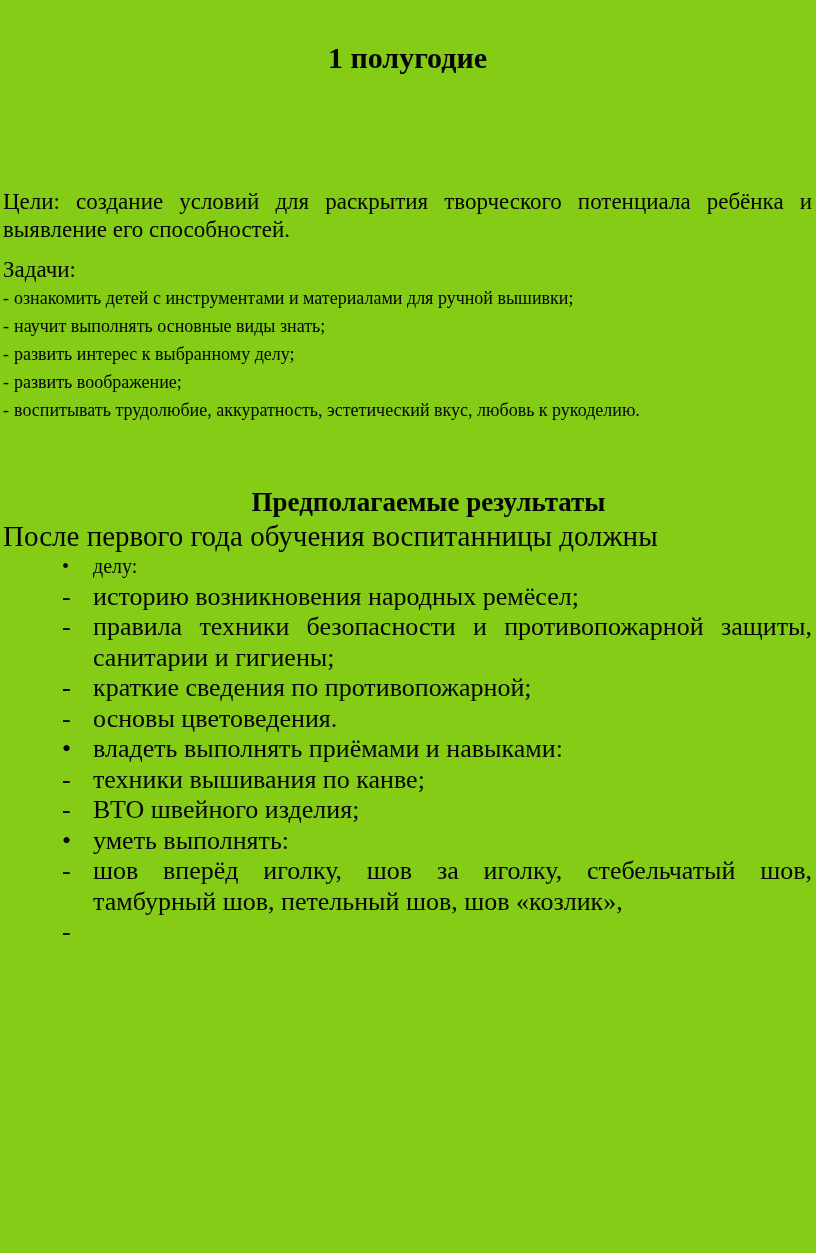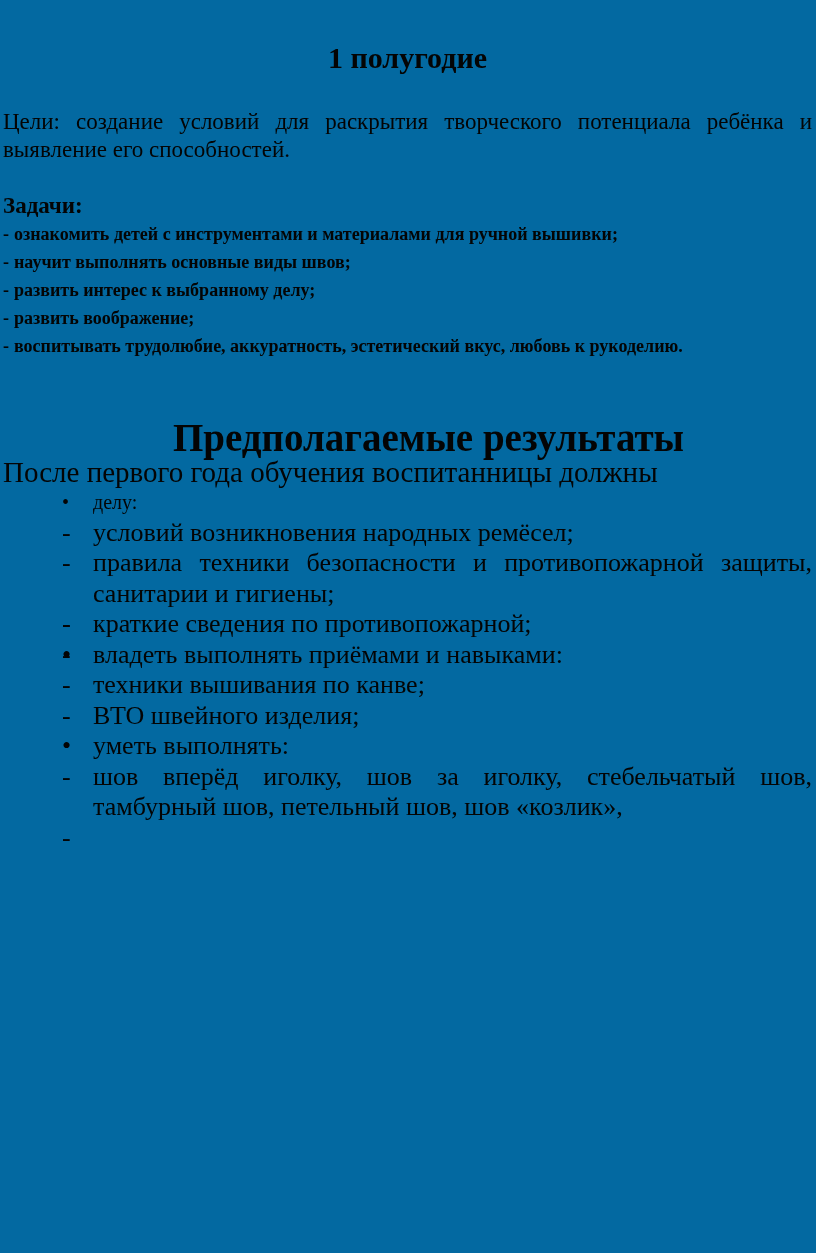--- a/index.html
+++ b/index.html
@@ -1,58 +1,58 @@
 <!DOCTYPE html>
 <html lang="ru"><head>
 <meta charset="utf-8">
 <style>
   html, body { margin: 0; padding: 0; background: #ffffff; }
   .page {
     position: relative;
     width: 816px;
     height: 1253px;
     margin: 0 auto;
-    background: #0369a1;
+    background: #84cc16;
     color: #040404;
     font-family: "Liberation Serif", "DejaVu Serif", serif;
     box-sizing: border-box;
     padding: 0 4px 0 3px;
     overflow: hidden;
   }
   .title {
     margin: 40px 0 0 0;
     font-size: 30px;
     line-height: 36px;
     font-weight: bold;
     text-align: center;
   }
   .goals {
-    margin: 32px 0 0 0;
+    margin: 112px 0 0 0;
     font-size: 23px;
     line-height: 28px;
     text-align: justify;
     font-family: Liberation Serif, serif;
   }
-  .tasks { margin-top: 28px; font-weight: bold; }
+  .tasks { margin-top: 12px; }
   .task-label {
     margin: 0;
     font-size: 23px;
     line-height: 28px;
   }
   .task {
     margin: 0;
     font-size: 18px;
     line-height: 28px;
     text-align: justify;
   }
   .task .dash { display: inline-block; margin-right: 5px; }
   .results-heading {
     margin: 59px 0 0 0;
     padding-left: 42px;
-    font-size: 39px;
+    font-size: 27px;
     line-height: 38px;
     font-weight: bold;
     text-align: center;
   }
   .intro {
     margin: 0;
     font-size: 29px;
     line-height: 30px;
     text-align: justify;
   }
@@ -76,36 +76,36 @@
 
 <div class="page">
 
   <h1 class="title">1 полугодие</h1>
 
   <p class="goals">Цели: создание условий для раскрытия творческого потенциала ребёнка и выявление его способностей.</p>
 
   <div class="tasks">
     <p class="task-label">Задачи:</p>
     <p class="task"><span class="dash">-</span><span>ознакомить детей с инструментами и материалами для ручной вышивки;</span></p>
-    <p class="task"><span class="dash">-</span><span>научит выполнять основные виды швов;</span></p>
+    <p class="task"><span class="dash">-</span><span>научит выполнять основные виды знать;</span></p>
     <p class="task"><span class="dash">-</span><span>развить интерес к выбранному делу;</span></p>
     <p class="task"><span class="dash">-</span><span>развить воображение;</span></p>
     <p class="task"><span class="dash">-</span><span>воспитывать трудолюбие, аккуратность, эстетический вкус, любовь к рукоделию.</span></p>
   </div>
 
   <h2 class="results-heading">Предполагаемые результаты</h2>
   <p class="intro">После первого года обучения воспитанницы должны</p>
 
   <div class="r-list">
     <div class="r-item small"><span class="marker">•</span><span class="r-text">делу:</span></div>
-    <div class="r-item"><span class="marker">-</span><span class="r-text">условий возникновения народных ремёсел;</span></div>
+    <div class="r-item"><span class="marker">-</span><span class="r-text">историю возникновения народных ремёсел;</span></div>
     <div class="r-item"><span class="marker">-</span><span class="r-text">правила техники безопасности и противопожарной защиты, санитарии и гигиены;</span></div>
     <div class="r-item"><span class="marker">-</span></div>
     <div class="r-item"><span class="marker">-</span><span class="r-text">краткие сведения по противопожарной;</span></div>
-    <div class="r-item"><span class="marker">-</span></div>
+    <div class="r-item"><span class="marker">-</span><span class="r-text">основы цветоведения.</span></div>
     <div class="r-item"><span class="marker">•</span><span class="r-text">владеть выполнять приёмами и навыками:</span></div>
     <div class="r-item"><span class="marker">-</span><span class="r-text">техники вышивания по канве;</span></div>
     <div class="r-item"><span class="marker">-</span><span class="r-text">ВТО швейного изделия;</span></div>
     <div class="r-item"><span class="marker">•</span><span class="r-text">уметь выполнять:</span></div>
     <div class="r-item"><span class="marker">-</span><span class="r-text">шов вперёд иголку, шов за иголку, стебельчатый шов, тамбурный шов, петельный шов, шов «козлик»,</span></div>
     <div class="r-item"><span class="marker">-</span></div>
   </div>
 
 </div>
 

